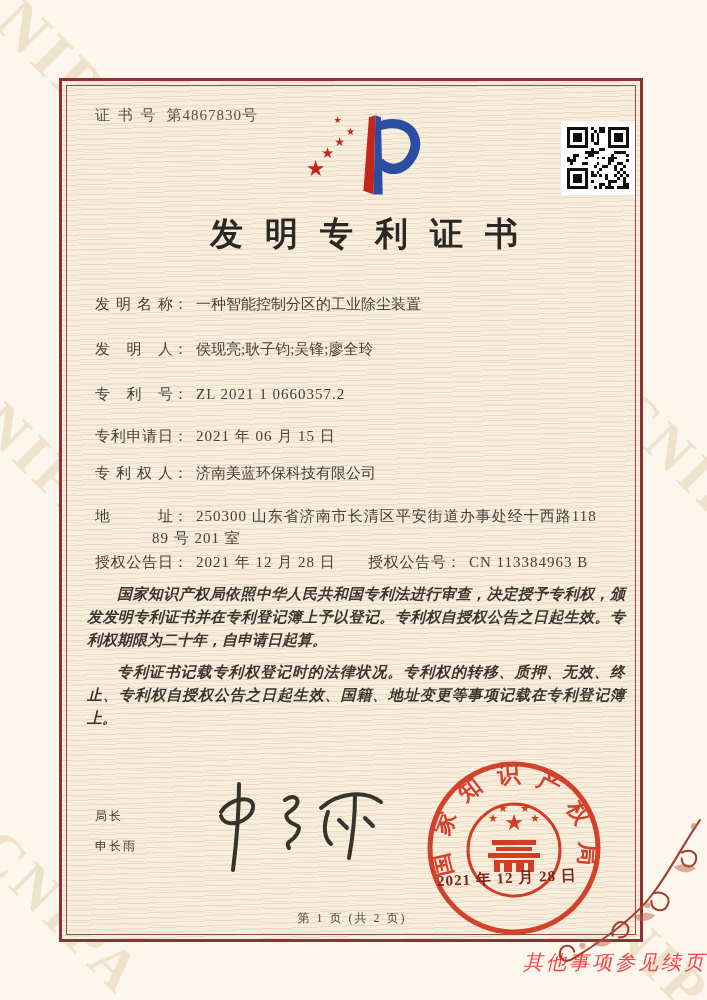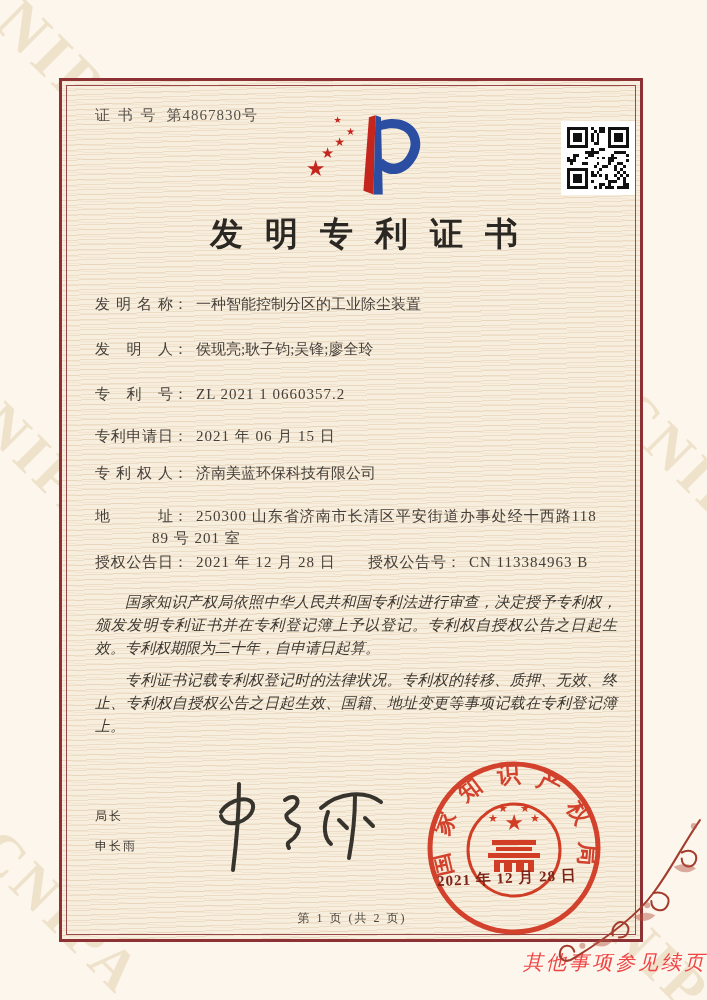--- a/index.html
+++ b/index.html
@@ -50,21 +50,21 @@
   .cl{margin-right:8px;}
   .r1{top:295px}.r2{top:340px}.r3{top:385px}.r4{top:427px}.r5{top:464px}
   .r6{top:507px}.r6b{top:529px;left:152px}.r7{top:553px;width:535px}
   .grant2{position:absolute;left:273px;top:0;}
   .num{letter-spacing:1px;}
   .paras{
     position:absolute;left:87px;top:583px;width:538px;
     font-size:15px;line-height:23px;color:#3b362f;text-align:justify;
     font-style:italic;
   }
-  .paras p{margin:8px;text-indent:2em;}
+  .paras p{margin:0;text-indent:2em;font-weight:bold;}
   .paras p+p{margin-top:9px;}
   .director{position:absolute;left:95px;font-size:12px;letter-spacing:2px;color:#3c362f;}
   .d1{top:808px}.d2{top:838px}
   .sig{position:absolute;left:192px;top:778px;width:212px;height:100px;}
   .seal{position:absolute;left:424px;top:758px;width:180px;height:180px;opacity:.93;}
   .seal-date{
     position:absolute;left:437px;top:869px;font-size:15px;font-weight:bold;
     color:#7c2418;letter-spacing:1px;transform:rotate(-2.5deg);white-space:nowrap;
   }
   .page-num{

